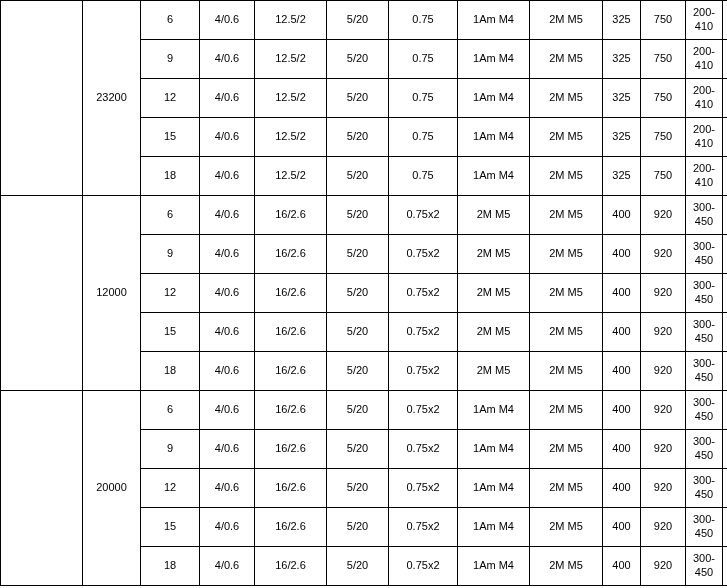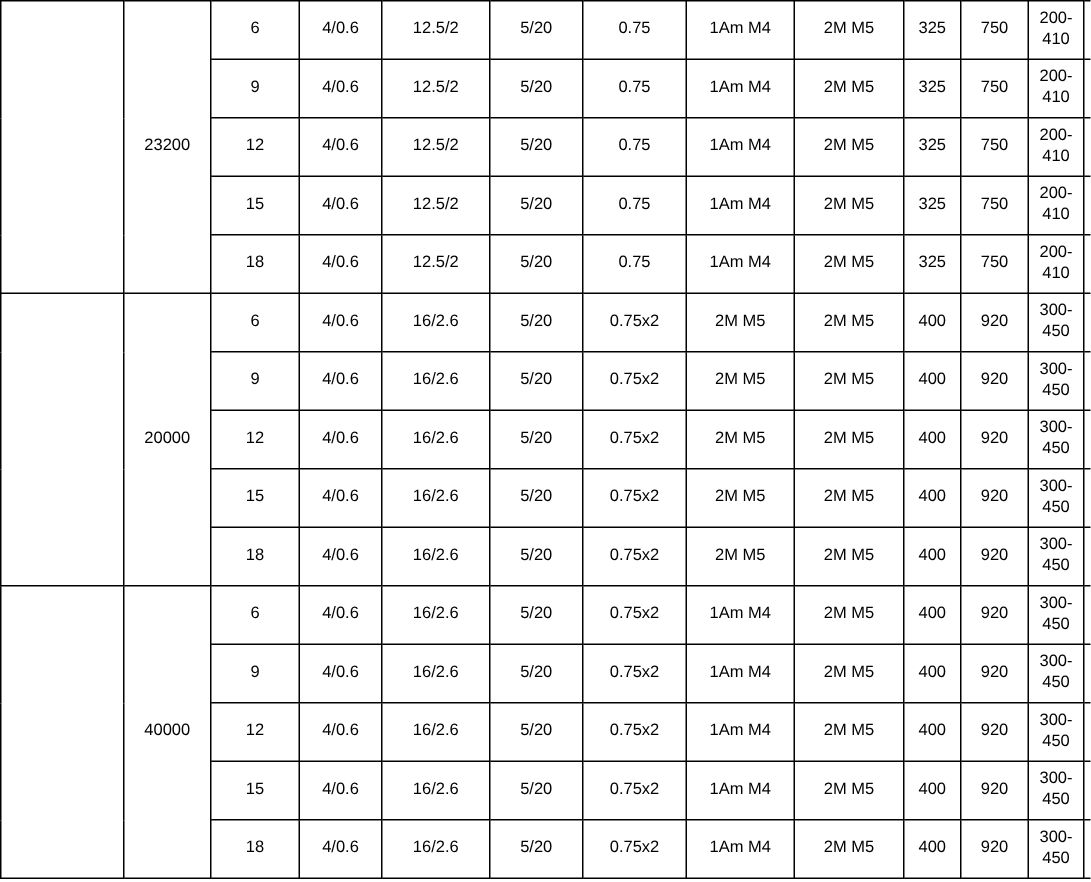--- a/index.html
+++ b/index.html
@@ -257,21 +257,21 @@
           </td>
           <td>
             <span class="wrapcell">200-410</span>
           </td>
           <td>
             <span class="wrapcell">978</span>
           </td>
         </tr>
         <tr class="band-top" style="height: 39px;">
           <td class="margin-cell" rowspan="5"></td>
-          <td class="group-cell" rowspan="5">20000</td>
+          <td class="group-cell" rowspan="5">12000</td>
           <td>
             <span class="wrapcell">6</span>
           </td>
           <td>
             <span class="wrapcell">4/0.6</span>
           </td>
           <td>
             <span class="wrapcell">16/2.6</span>
           </td>
           <td>
@@ -434,21 +434,21 @@
           </td>
           <td>
             <span class="wrapcell">300-450</span>
           </td>
           <td>
             <span class="wrapcell">1406</span>
           </td>
         </tr>
         <tr class="band-top" style="height: 39px;">
           <td class="margin-cell" rowspan="5"></td>
-          <td class="group-cell" rowspan="5">40000</td>
+          <td class="group-cell" rowspan="5">20000</td>
           <td>
             <span class="wrapcell">6</span>
           </td>
           <td>
             <span class="wrapcell">4/0.6</span>
           </td>
           <td>
             <span class="wrapcell">16/2.6</span>
           </td>
           <td>

